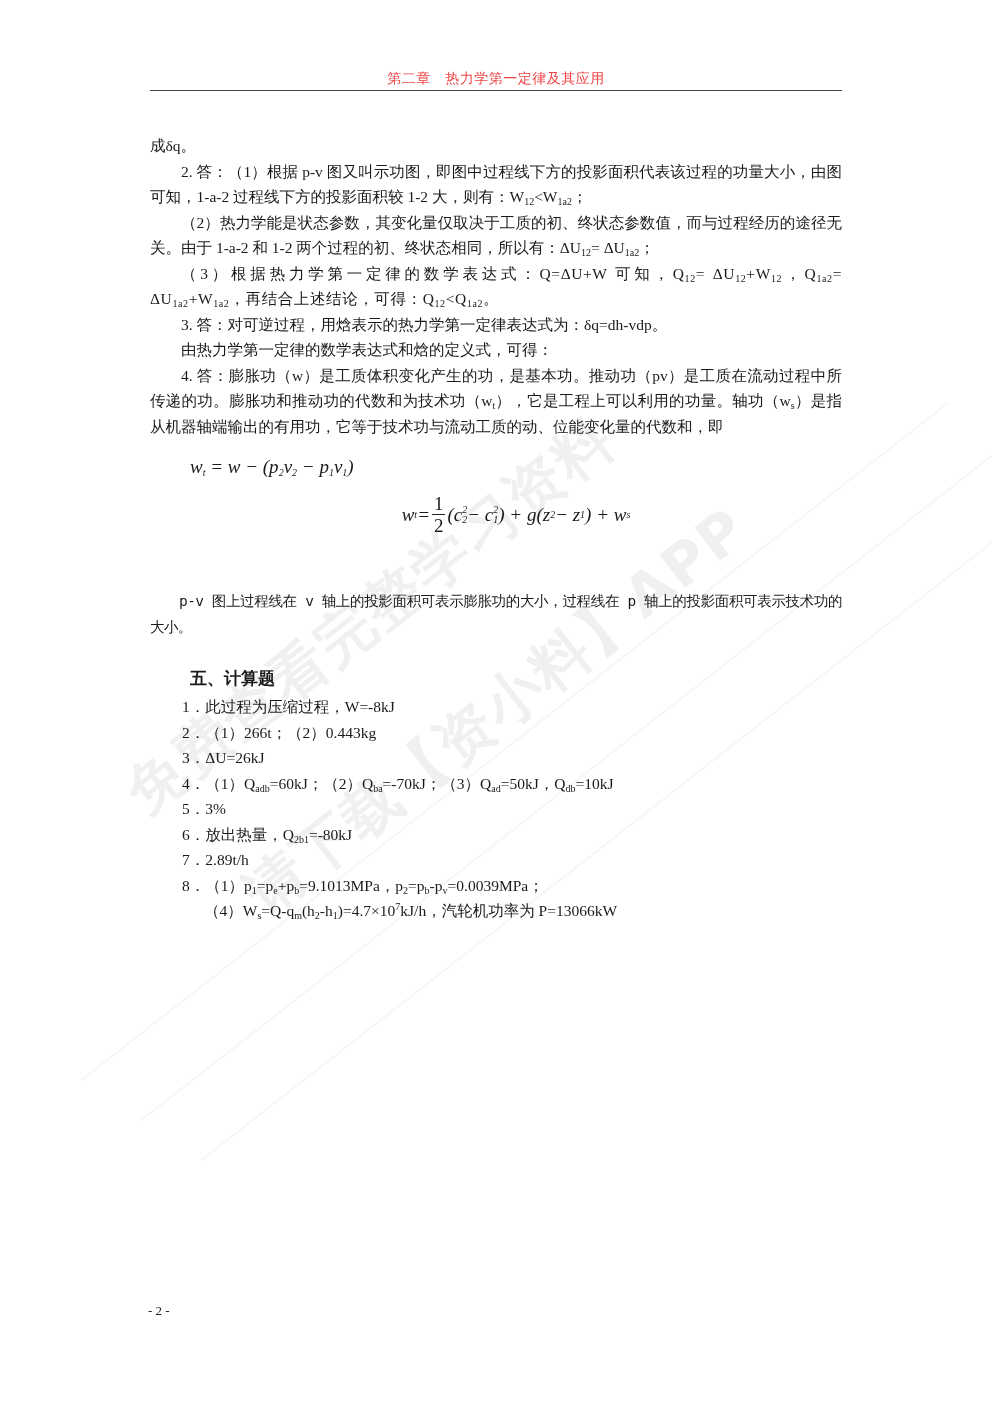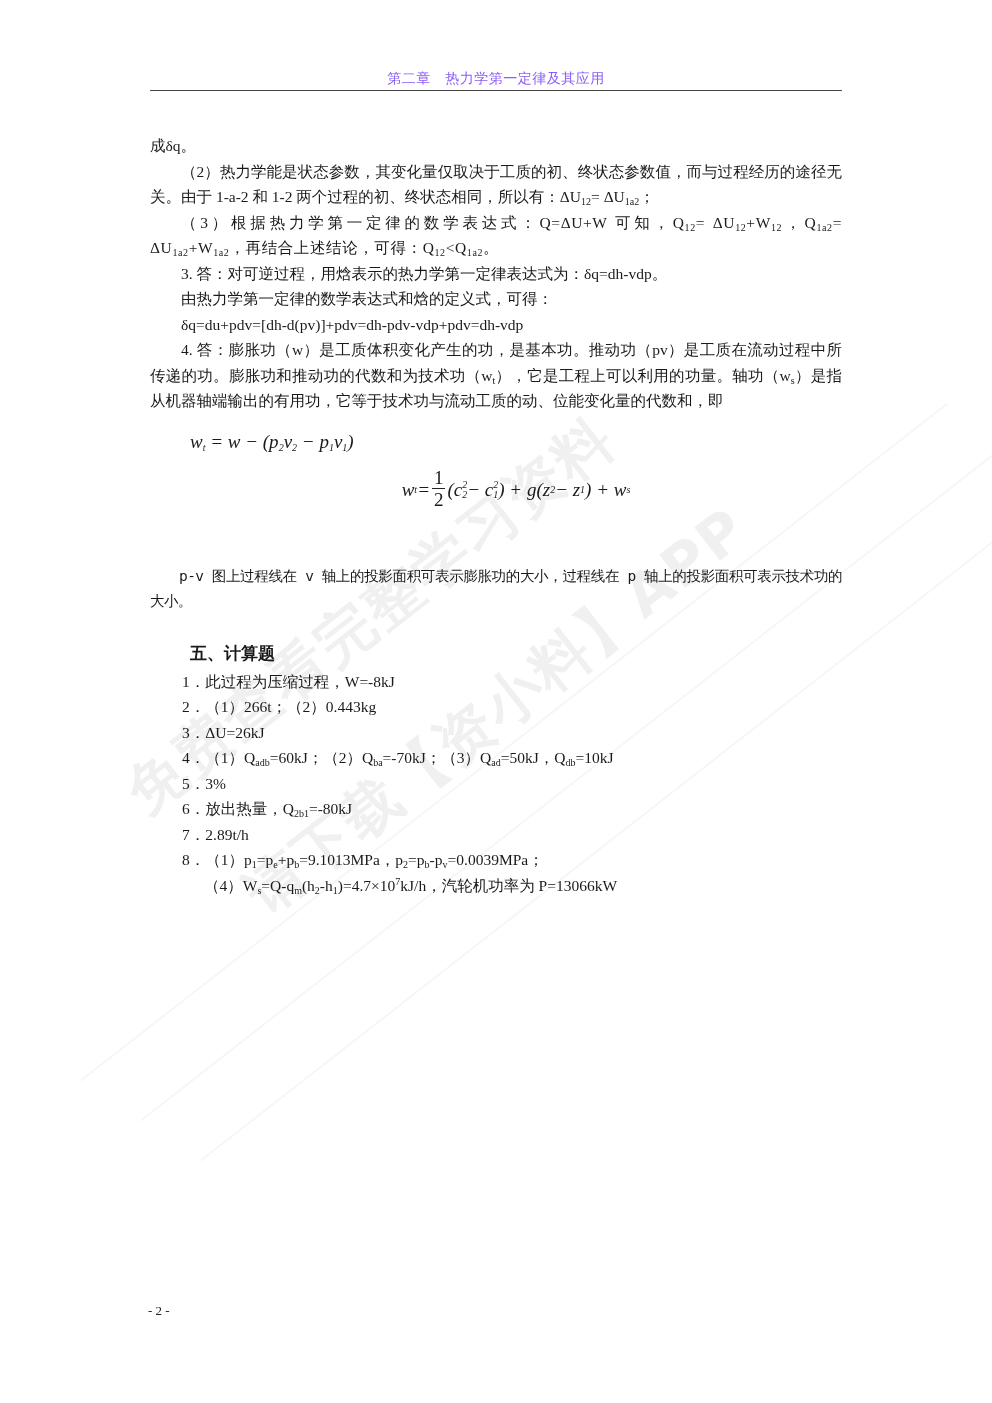--- a/index.html
+++ b/index.html
@@ -1,20 +1,20 @@
 <!DOCTYPE html>
 <html><head>
 <meta charset="utf-8">
 <style>
   html, body { margin: 0; padding: 0; background: #ffffff; }
   body { width: 992px; height: 1403px; position: relative; overflow: hidden;
          font-family: "Liberation Serif", "DejaVu Serif", serif; color: #1a1a1a; }
   .page { position: absolute; left: 0; top: 0; width: 992px; height: 1403px; }
   .header-title { position: absolute; left: 150px; width: 692px; top: 70px; text-align: center;
-                  font-size: 14px; letter-spacing: 0.5px; color: #8b5cf6; }
+                  font-size: 14px; letter-spacing: 0.5px; color: #ef4444; }
   .header-rule { position: absolute; left: 150px; width: 692px; top: 90px; height: 0;
                  border-top: 1.5px solid #444; }
   .body { position: absolute; left: 150px; width: 692px; top: 133px; font-size: 15.5px; line-height: 25.5px; }
   .p { margin: 0; text-align: justify; }
   .indent { text-indent: 2em; }
   .sub { font-size: 10px; vertical-align: -3px; line-height: 0; }
   .sup { font-size: 10px; vertical-align: 6px; line-height: 0; }
   .formula { text-align: left; font-style: italic; font-size: 19px; margin: 0; }
   .f1 { height: 44px; line-height: 44px; padding-top: 6px; padding-left: 40px; }
   .f2 { height: 52px; display: flex; justify-content: center; align-items: center; padding-left: 40px; }
@@ -43,28 +43,28 @@
   <div class="stripe" style="left:200px; top:1160px;"></div>
   <div class="watermark">免费查看完整学习资料</div>
   <div class="watermark watermark2">请下载【资小料】APP</div>
 
   <div class="header-title">第二章　热力学第一定律及其应用</div>
   <div class="header-rule"></div>
 
   <div class="body">
     <p class="p">成δq。</p>
 
+    <p class="p indent"><span>2. 答：（1）根据 p-v 图又叫示功图，即图中过程线下方的投影面积代表该过程的功量大小，由图可知，1-a-2 过程线下方的投影面积较 1-2 大，则有：W</span><span class="sub">12</span><span>&lt;W</span><span class="sub">1a2</span><span>；</span></p>
 
     <p class="p indent"><span>（2）热力学能是状态参数，其变化量仅取决于工质的初、终状态参数值，而与过程经历的途径无关。由于 1-a-2 和 1-2 两个过程的初、终状态相同，所以有：ΔU</span><span class="sub">12</span><span>= ΔU</span><span class="sub">1a2</span><span>；</span></p>
 
     <p class="p indent" style="letter-spacing:0.6px;"><span>（3）根据热力学第一定律的数学表达式：Q=ΔU+W 可知，Q</span><span class="sub">12</span><span>= ΔU</span><span class="sub">12</span><span>+W</span><span class="sub">12</span><span>，Q</span><span class="sub">1a2</span><span>= ΔU</span><span class="sub">1a2</span><span>+W</span><span class="sub">1a2</span><span>，再结合上述结论，可得：Q</span><span class="sub">12</span><span>&lt;Q</span><span class="sub">1a2</span><span>。</span></p>
 
     <p class="p indent">3. 答：对可逆过程，用焓表示的热力学第一定律表达式为：δq=dh-vdp。</p>
     <p class="p indent">由热力学第一定律的数学表达式和焓的定义式，可得：</p>
-    <p class="p indent">δq=du+pdv=[dh-d(pv)]+pdv=dh-pdv-vdp+pdv=dh-vdp</p>
 
     <p class="p indent"><span>4. 答：膨胀功（w）是工质体积变化产生的功，是基本功。推动功（pv）是工质在流动过程中所传递的功。膨胀功和推动功的代数和为技术功（w</span><span class="sub">t</span><span>），它是工程上可以利用的功量。轴功（w</span><span class="sub">s</span><span>）是指从机器轴端输出的有用功，它等于技术功与流动工质的动、位能变化量的代数和，即</span></p>
 
     <div class="formula f1"><span>w</span><span class="sub">t</span> <span>= w − (p</span><span class="sub">2</span><span>v</span><span class="sub">2</span><span> − p</span><span class="sub">1</span><span>v</span><span class="sub">1</span><span>)</span></div>
 
     <div class="formula f2">
         <span>w</span>
         <span class="sub">t</span>
         <span> = </span>
         <span class="frac">

